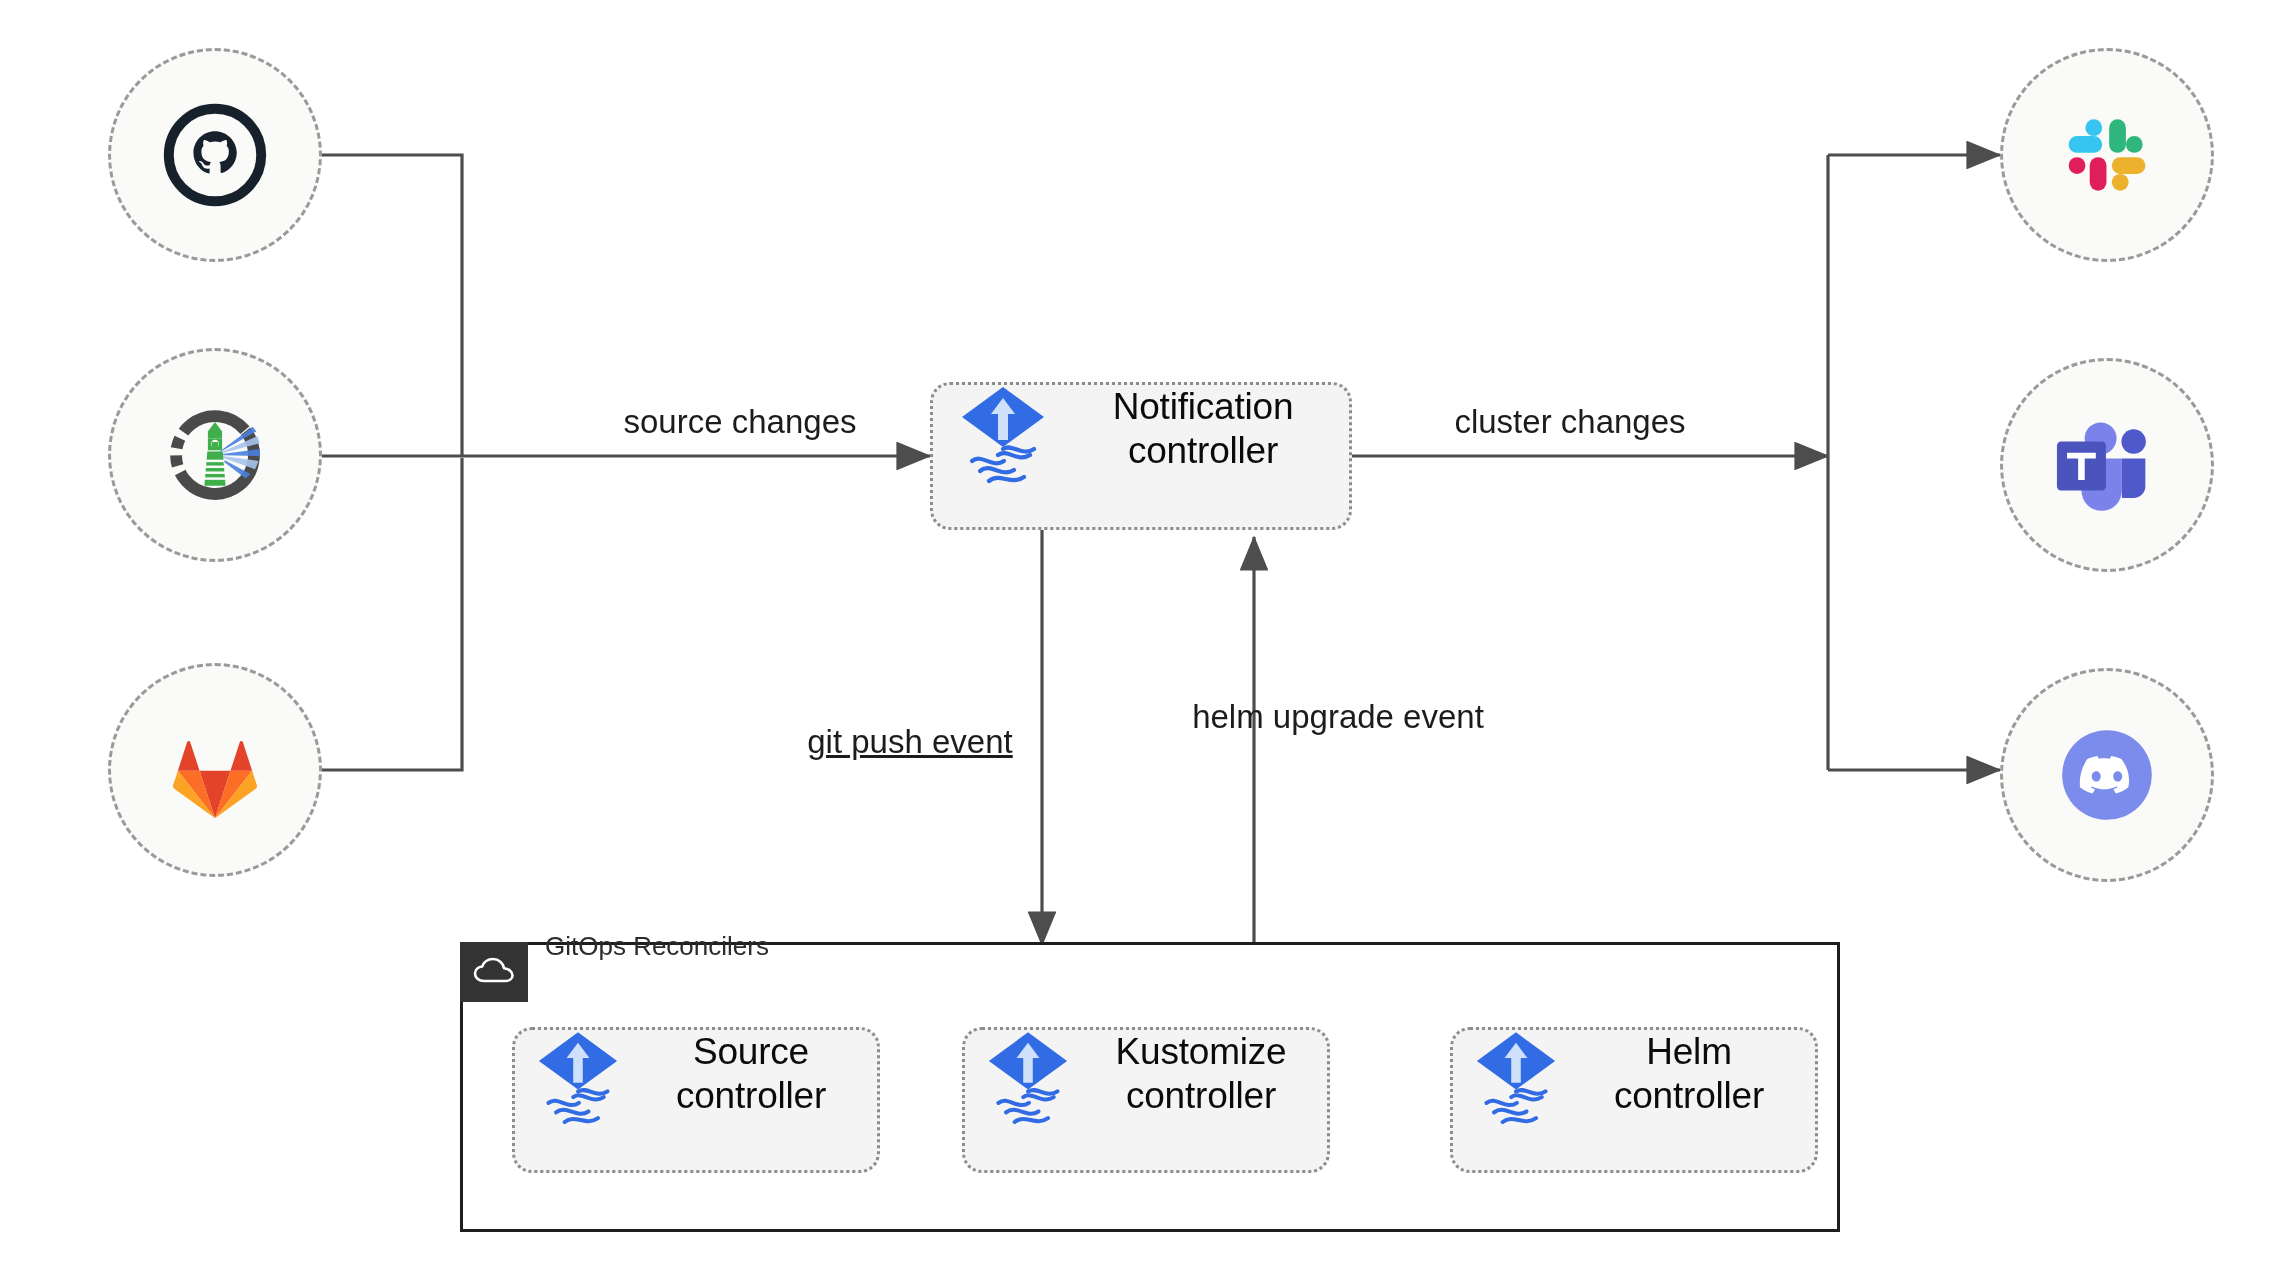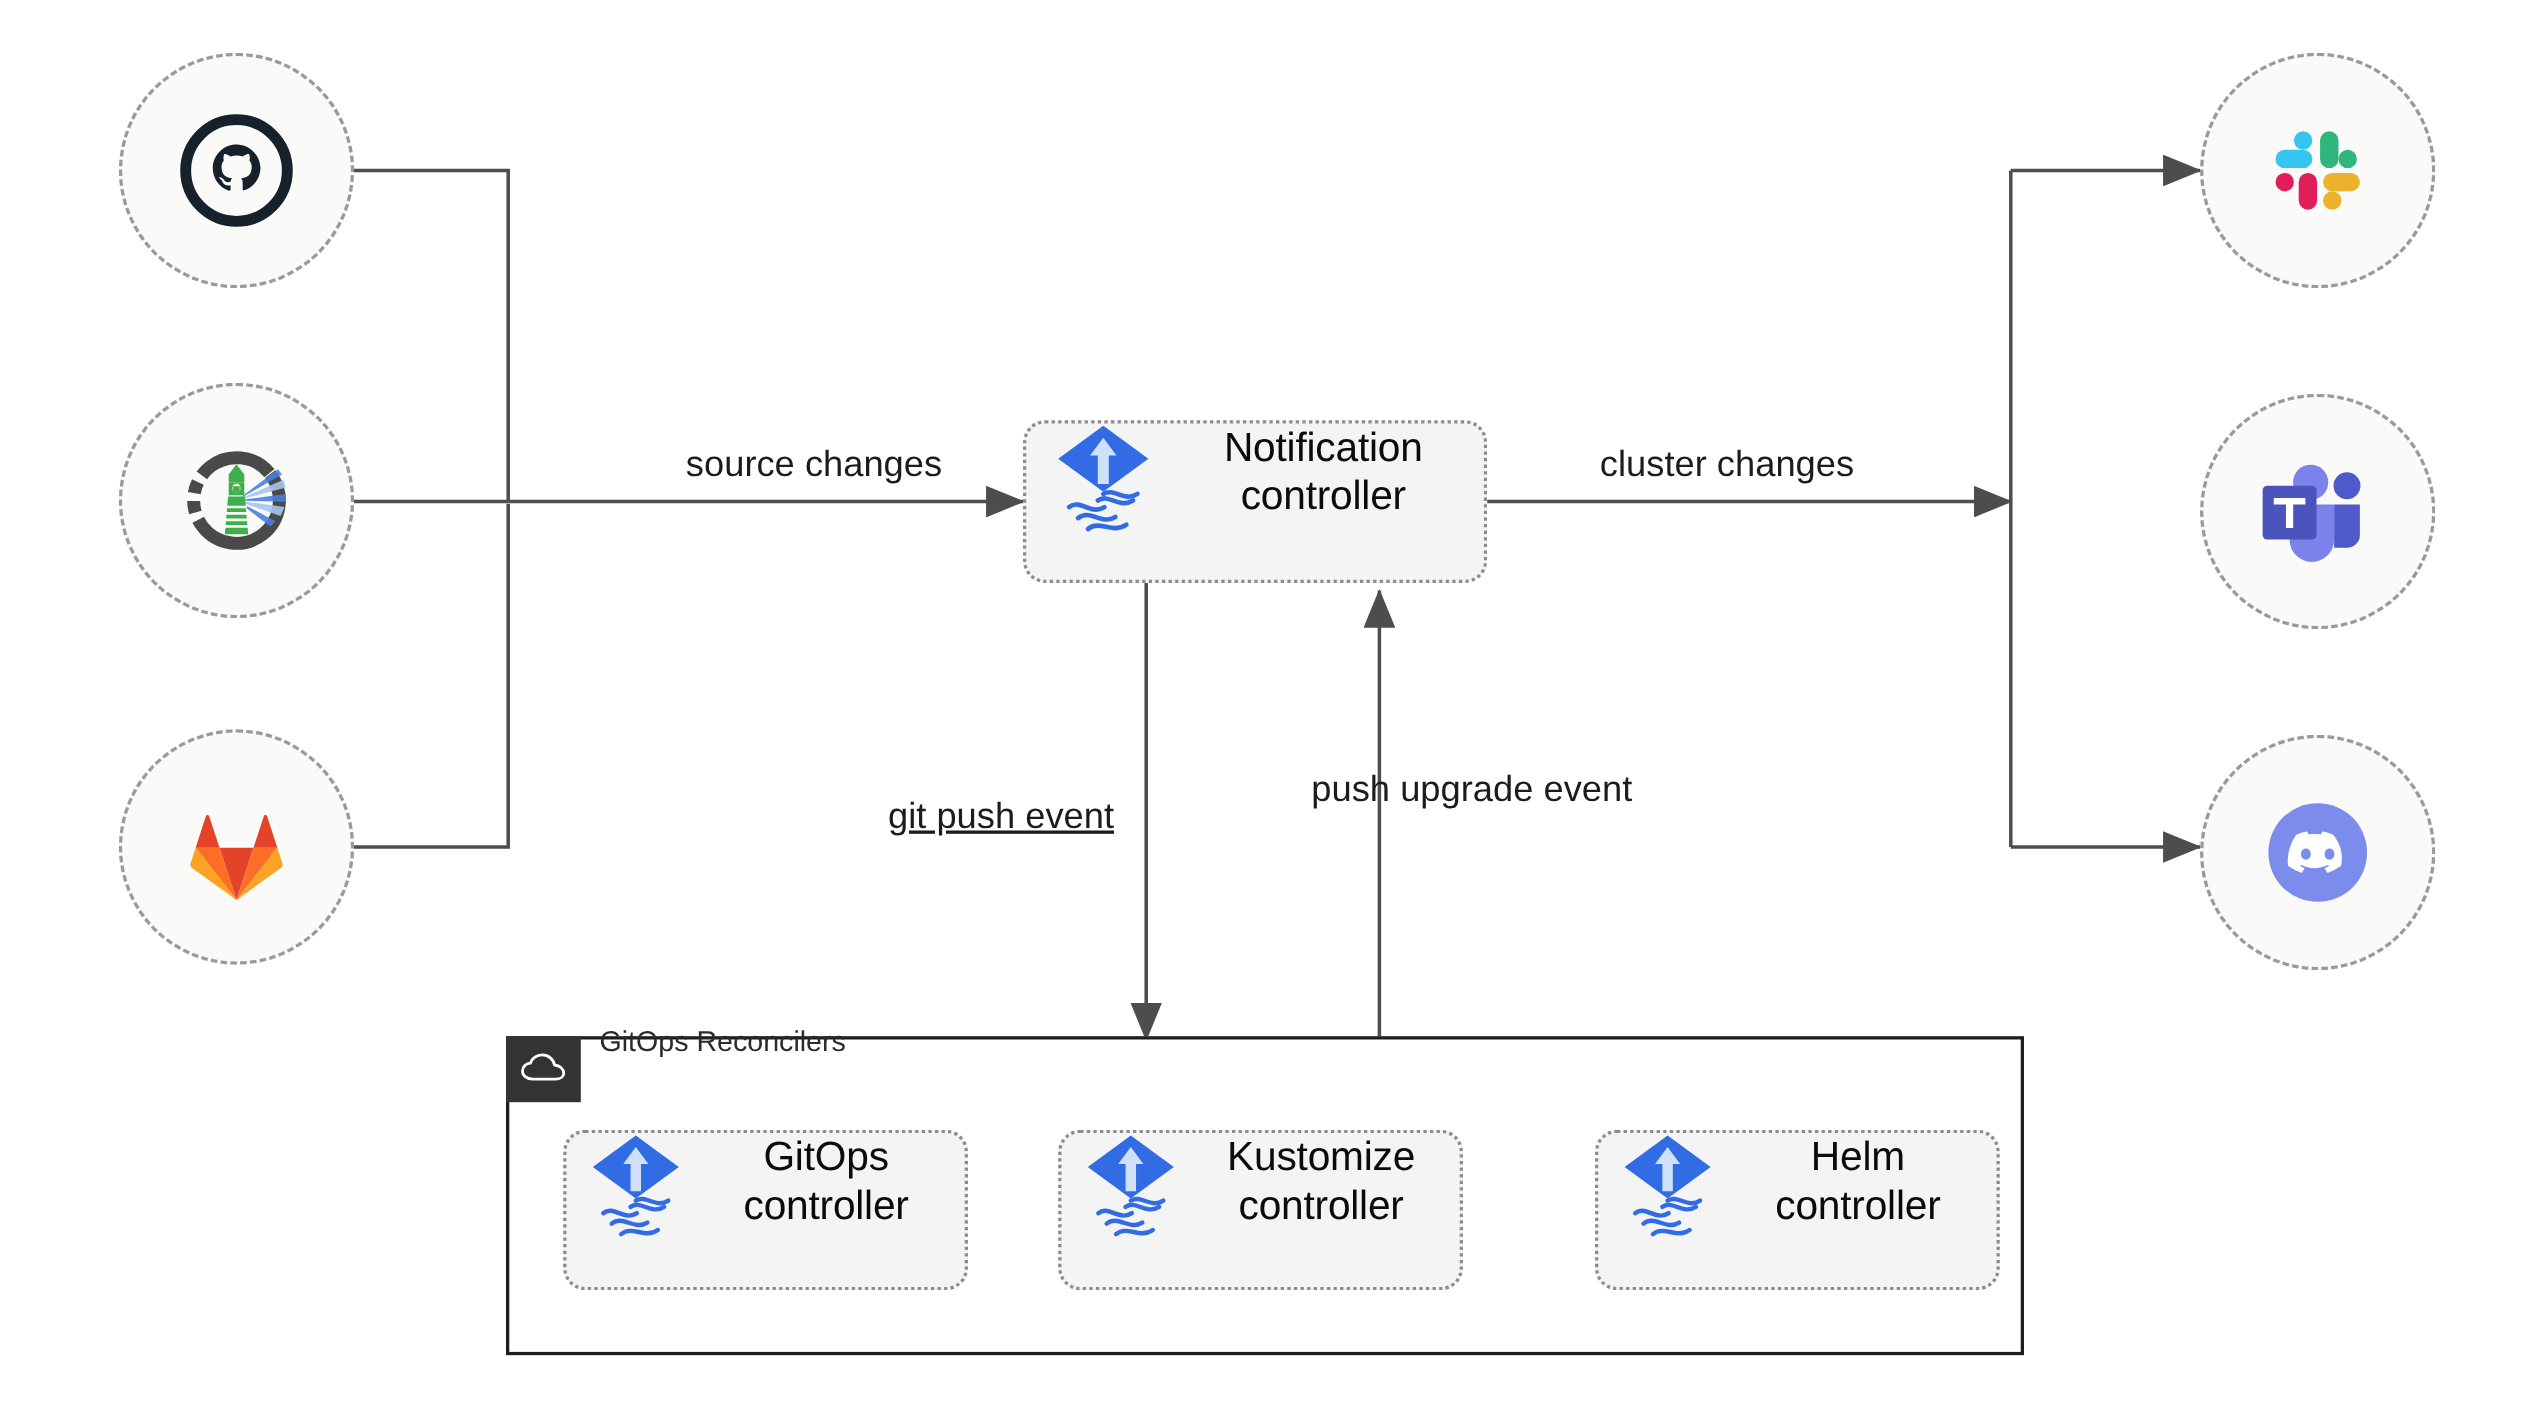--- a/index.html
+++ b/index.html
@@ -272,21 +272,21 @@
         <path fill="#cfe0fa" d="M43,13 L55,29 L48,29 L48,55 L38,55 L38,29 L31,29 Z"></path>
         <g stroke="#326ce5" stroke-width="4.2" fill="none" stroke-linecap="round">
           <path d="M12,76 C22,68 32,84 44,76"></path>
           <path d="M20,86 C31,77 41,93 54,85"></path>
           <path d="M29,96 C40,87 51,101 64,92"></path>
           <path d="M43,64 C53,58 62,72 74,64"></path>
           <path d="M38,70 C48,63 57,78 70,70"></path>
         </g>
       </svg>
     </span>
-    <span class="ctrl-label">GitOps
+    <span class="ctrl-label">Source
 controller</span>
   </div>
 
   <div class="ctrl-box" style="left:962px; top:1027px; width:368px; height:146px;">
     <span class="ctrl-icon" style="width:126px;">
       <svg width="82" height="100" viewBox="0 0 86 104">
         <path fill="#326ce5" d="M43,2 L84,32 L43,62 L2,32 Z"></path>
         <path fill="#cfe0fa" d="M43,13 L55,29 L48,29 L48,55 L38,55 L38,29 L31,29 Z"></path>
         <g stroke="#326ce5" stroke-width="4.2" fill="none" stroke-linecap="round">
           <path d="M12,76 C22,68 32,84 44,76"></path>
@@ -318,15 +318,15 @@
     <span class="ctrl-label">Helm
 controller</span>
   </div>
 
   <div class="edge-label" style="left:1330px; top:403px; width:480px;">cluster changes</div>
 
   <div class="edge-label" style="left:500px; top:403px; width:480px;">source changes</div>
 
   <div class="edge-label" style="left:770px; top:723px; width:280px;text-decoration:underline;">git push event</div>
 
-  <div class="edge-label" style="left:1128px; top:698px; width:420px;">push upgrade event</div>
+  <div class="edge-label" style="left:1128px; top:698px; width:420px;">helm upgrade event</div>
 
 </div>
 
 </body></html>

